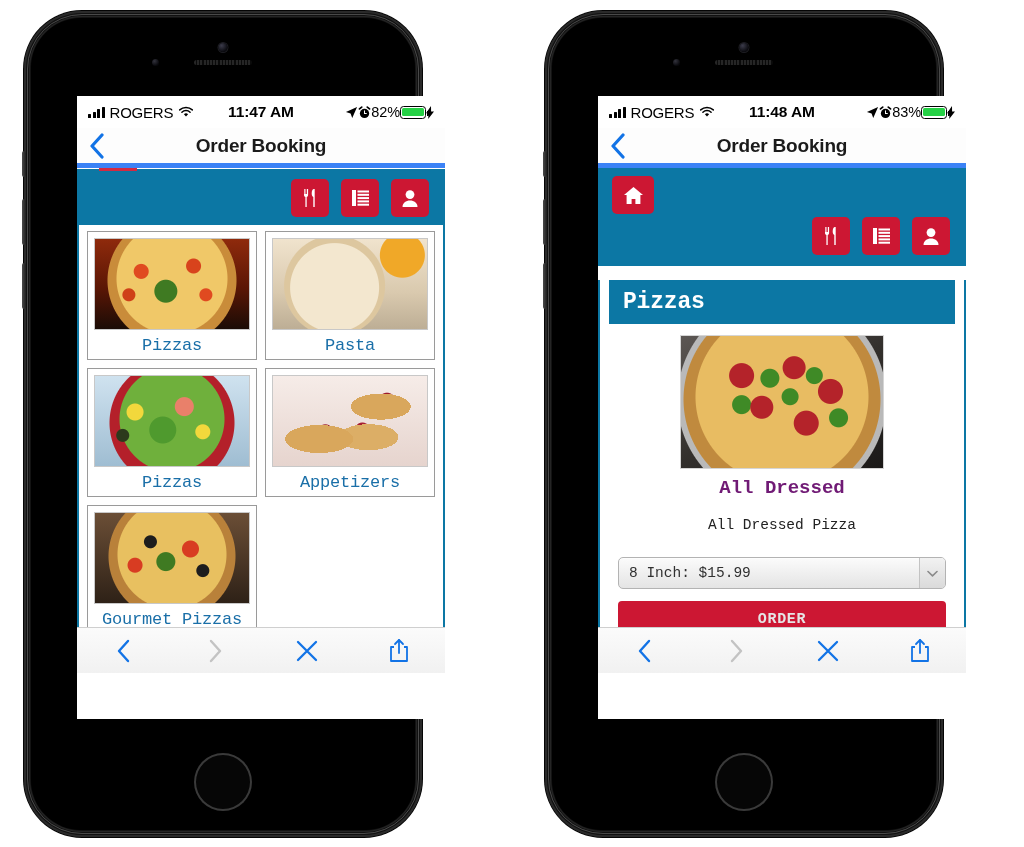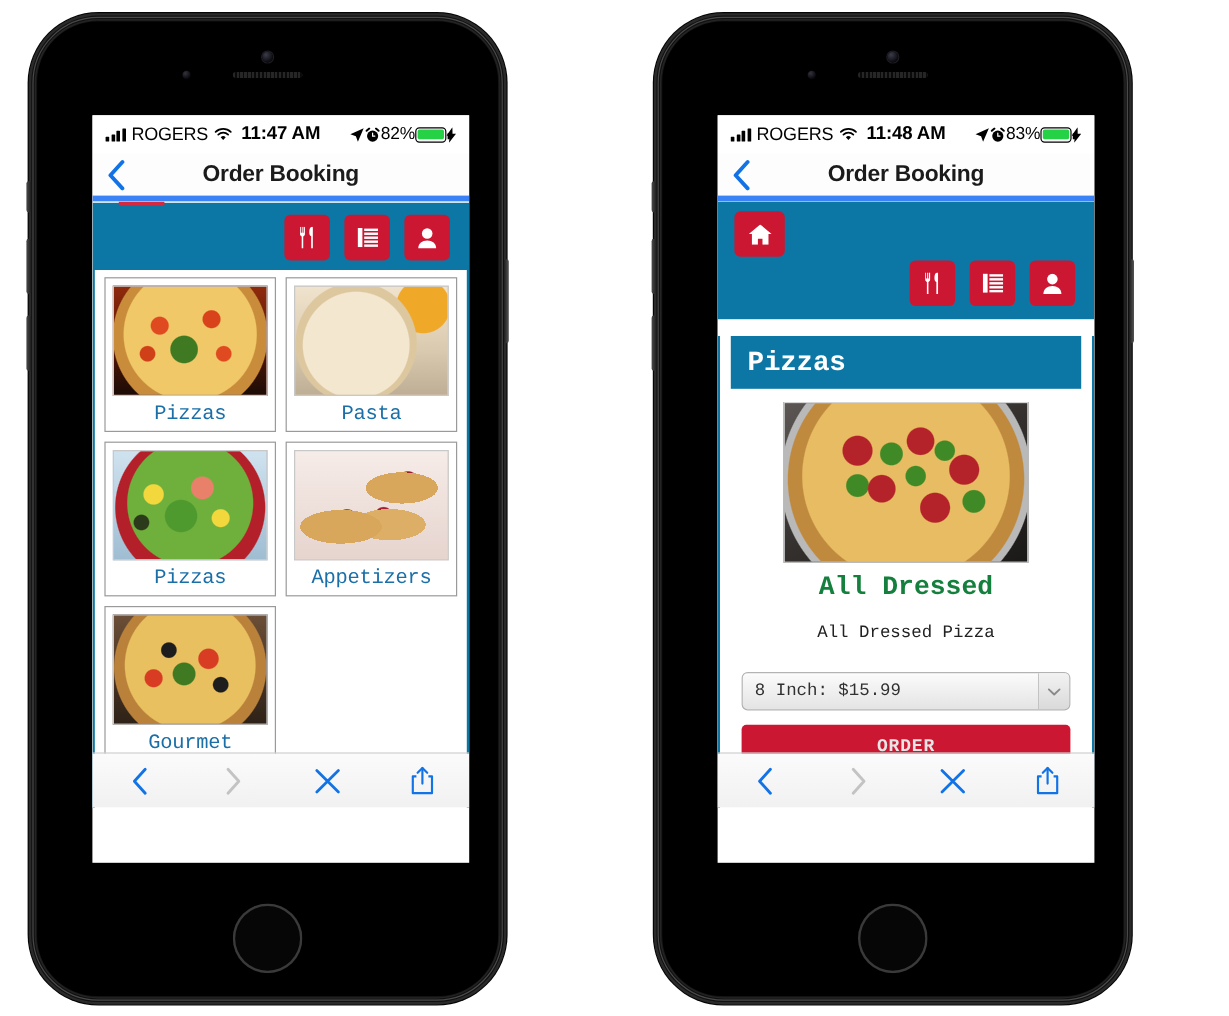--- a/index.html
+++ b/index.html
@@ -101,21 +101,21 @@
     width: 58px; height: 58px; border-radius: 50%;
     background: #060606;
     box-shadow: inset 0 0 0 2px #3a3a3a, 0 0 0 1px #000;
     z-index: 7;
   }
 
   
   .screen {
     position: absolute;
     left: 53px; top: 85px;
-    width: 314px; height: 623px;
+    width: 368px; height: 623px;
     background: #ffffff;
     overflow: hidden;
     z-index: 8;
   }
 
   
   .statusbar {
     height: 32px;
     display: flex; align-items: center;
     padding: 0 11px;
@@ -249,21 +249,21 @@
   }
   .prod-wrap { text-align: center; padding: 11px 0 0 0; }
   .prod-img {
     width: 204px; height: 134px;
     margin: 0 auto;
     background-size: cover; background-position: center;
     border: 1px solid #d5d5d5;
   }
   .prod-name {
     margin-top: 8px;
-    font-size: 22px; font-weight: 700; color: #15803d;
+    font-size: 19px; font-weight: 700; color: #701a75;
   }
   .prod-desc {
     margin-top: 18px;
     font-size: 14.5px; color: #222;
   }
   .select-box {
     position: relative;
     margin: 24px 18px 0 18px;
     height: 32px;
     border: 1px solid #b3b3b3;

